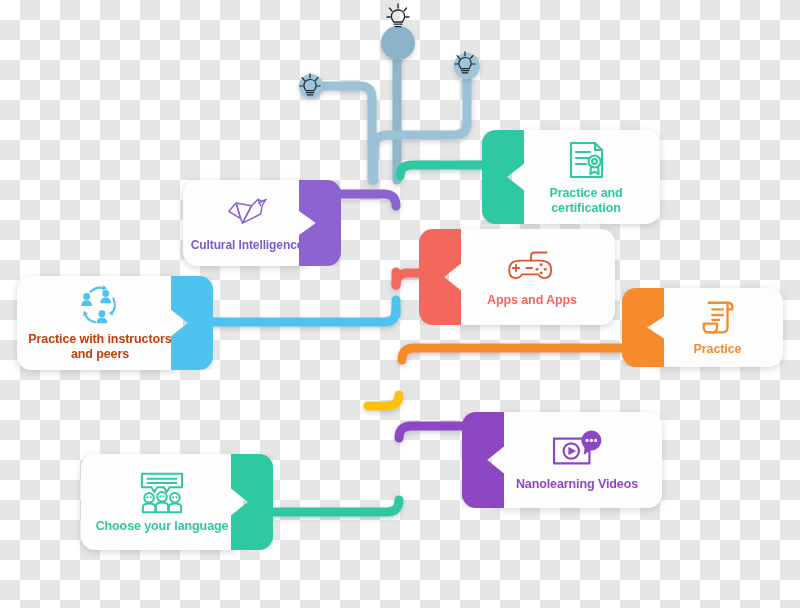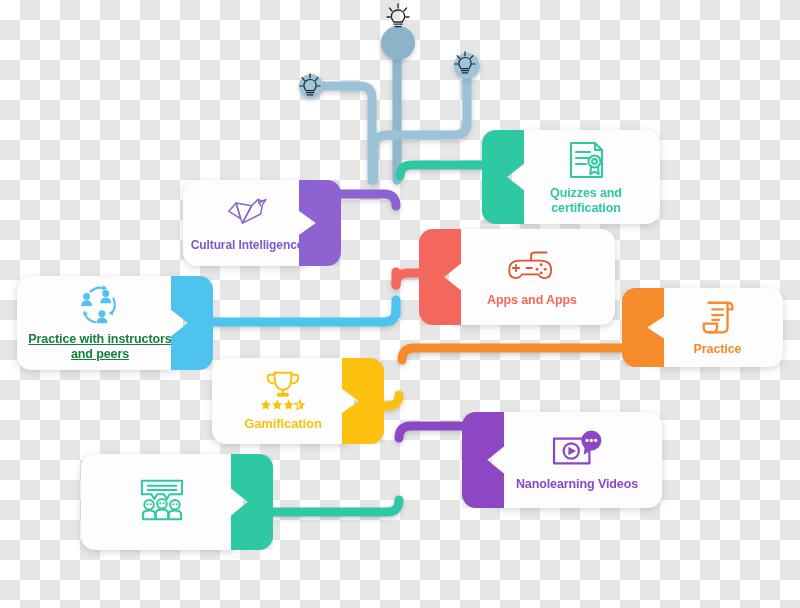--- a/index.html
+++ b/index.html
@@ -169,21 +169,21 @@
             <path d="M31,5 L31,12 L38,12"></path>
             <line x1="12" y1="14" x2="26" y2="14"></line>
             <line x1="12" y1="20" x2="26" y2="20"></line>
             <line x1="12" y1="26" x2="22" y2="26"></line>
             <circle cx="30.5" cy="23.5" r="6"></circle>
             <circle cx="30.5" cy="23.5" r="2.4"></circle>
             <path d="M27,29 L26.3,36 L30.5,33.6 L34.7,36 L34,29"></path>
           </g>
         </svg>
       </span>
-      <span class="label" style="color:#2ec8a2;font-size:12.5px;">Quizzes and
+      <span class="label" style="color:#2ec8a2;font-size:12.5px;">Practice and
 certification</span>
     </div>
 
     <div class="card" style="left:183px;top:180px;width:128px;height:86px;">
       <div class="tab right tabshadow" style="background:#8d63d1;"></div>
       <span class="icon">
         <svg width="46" height="40" viewBox="0 0 50 44">
           <g fill="none" stroke="#8d63d1" stroke-width="1.6" stroke-linejoin="round" stroke-linecap="round">
             <path d="M5,19 L13,10 L18,27 Z"></path>
             <path d="M13,10 L30,13 L20,32 L18,27 Z"></path>
@@ -250,46 +250,24 @@
             <path d="M39,15 Q43,24 37,31"></path>
             <path d="M20,40 Q11,38 9,30"></path>
           </g>
           <g fill="#4fc3f0" stroke="none">
             <path d="M28.5,1 L32.5,5 L27.5,6.8 Z"></path>
             <path d="M38.5,33 L34,30 L38.8,27.5 Z"></path>
             <path d="M8,28 L12.5,31 L7.5,33.5 Z"></path>
           </g>
         </svg>
       </span>
-      <span class="label" style="color:#15803d;font-size:12.5px;text-decoration:underline;">Practice with instructors
+      <span class="label" style="color:#c2410c;font-size:12.5px;">Practice with instructors
 and peers</span>
     </div>
 
-    <div class="card" style="left:212px;top:358px;width:142px;height:86px;">
-      <div class="tab right tabshadow" style="background:#fcc10e;"></div>
-      <span class="icon">
-        <svg width="58" height="42" viewBox="0 0 60 44">
-          <g fill="none" stroke="#fcc10e" stroke-width="2.1" stroke-linejoin="round" stroke-linecap="round">
-            <path d="M21,3 L39,3 L38.5,12 Q37.5,20 30,21 Q22.5,20 21.5,12 Z"></path>
-            <path d="M21,5 L16,5 Q14,5 14,8 Q14,13 20,14"></path>
-            <path d="M39,5 L44,5 Q46,5 46,8 Q46,13 40,14"></path>
-            <line x1="30" y1="21" x2="30" y2="25"></line>
-            <path d="M25,27 L35,27 L35,25 L25,25 Z" fill="#fcc10e" stroke="#fcc10e"></path>
-          </g>
-          <g fill="#fcc10e" stroke="none">
-            <path d="M12,31 L13.6,34.5 L17.4,35 L14.6,37.7 L15.3,41.5 L12,39.7 L8.7,41.5 L9.4,37.7 L6.6,35 L10.4,34.5 Z"></path>
-            <path d="M24,31 L25.6,34.5 L29.4,35 L26.6,37.7 L27.3,41.5 L24,39.7 L20.7,41.5 L21.4,37.7 L18.6,35 L22.4,34.5 Z"></path>
-            <path d="M36,31 L37.6,34.5 L41.4,35 L38.6,37.7 L39.3,41.5 L36,39.7 L32.7,41.5 L33.4,37.7 L30.6,35 L34.4,34.5 Z"></path>
-            <path d="M48,31 L49.6,34.5 L53.4,35 L50.6,37.7 L51.3,41.5 L48,39.7 L48,31 Z"></path>
-          </g>
-          <path d="M48,31 L48,39.7 L44.7,41.5 L45.4,37.7 L42.6,35 L46.4,34.5 Z" fill="none" stroke="#fcc10e" stroke-width="1.2"></path>
-        </svg>
-      </span>
-      <span class="label" style="color:#fcc10e;font-size:13px;">Gamification</span>
-    </div>
 
     <div class="card" style="left:492px;top:412px;width:170px;height:96px;">
       <div class="tab left tabshadow" style="background:#8d47c3;"></div>
       <span class="icon">
         <svg width="54" height="44" viewBox="0 0 56 46">
           <g fill="none" stroke="#8d47c3" stroke-width="2.3" stroke-linejoin="round">
             <rect x="4" y="10" width="37" height="26"></rect>
             <circle cx="22" cy="23" r="8"></circle>
           </g>
           <path d="M19,18.5 L27,23 L19,27.5 Z" fill="#8d47c3"></path>
@@ -325,16 +303,17 @@
           <g fill="#2ec8a2" stroke="none">
             <circle cx="11.8" cy="27.5" r="1.1"></circle>
               <circle cx="15.2" cy="27.5" r="1.1"></circle>
             <circle cx="25.3" cy="26.5" r="1.1"></circle>
               <circle cx="28.7" cy="26.5" r="1.1"></circle>
             <circle cx="38.8" cy="27.5" r="1.1"></circle>
               <circle cx="42.2" cy="27.5" r="1.1"></circle>
           </g>
         </svg>
       </span>
+      <span class="label" style="color:#2ec8a2;font-size:12.5px;">Choose your language</span>
     </div>
 
   </div>
 </div>
 
 </body></html>

